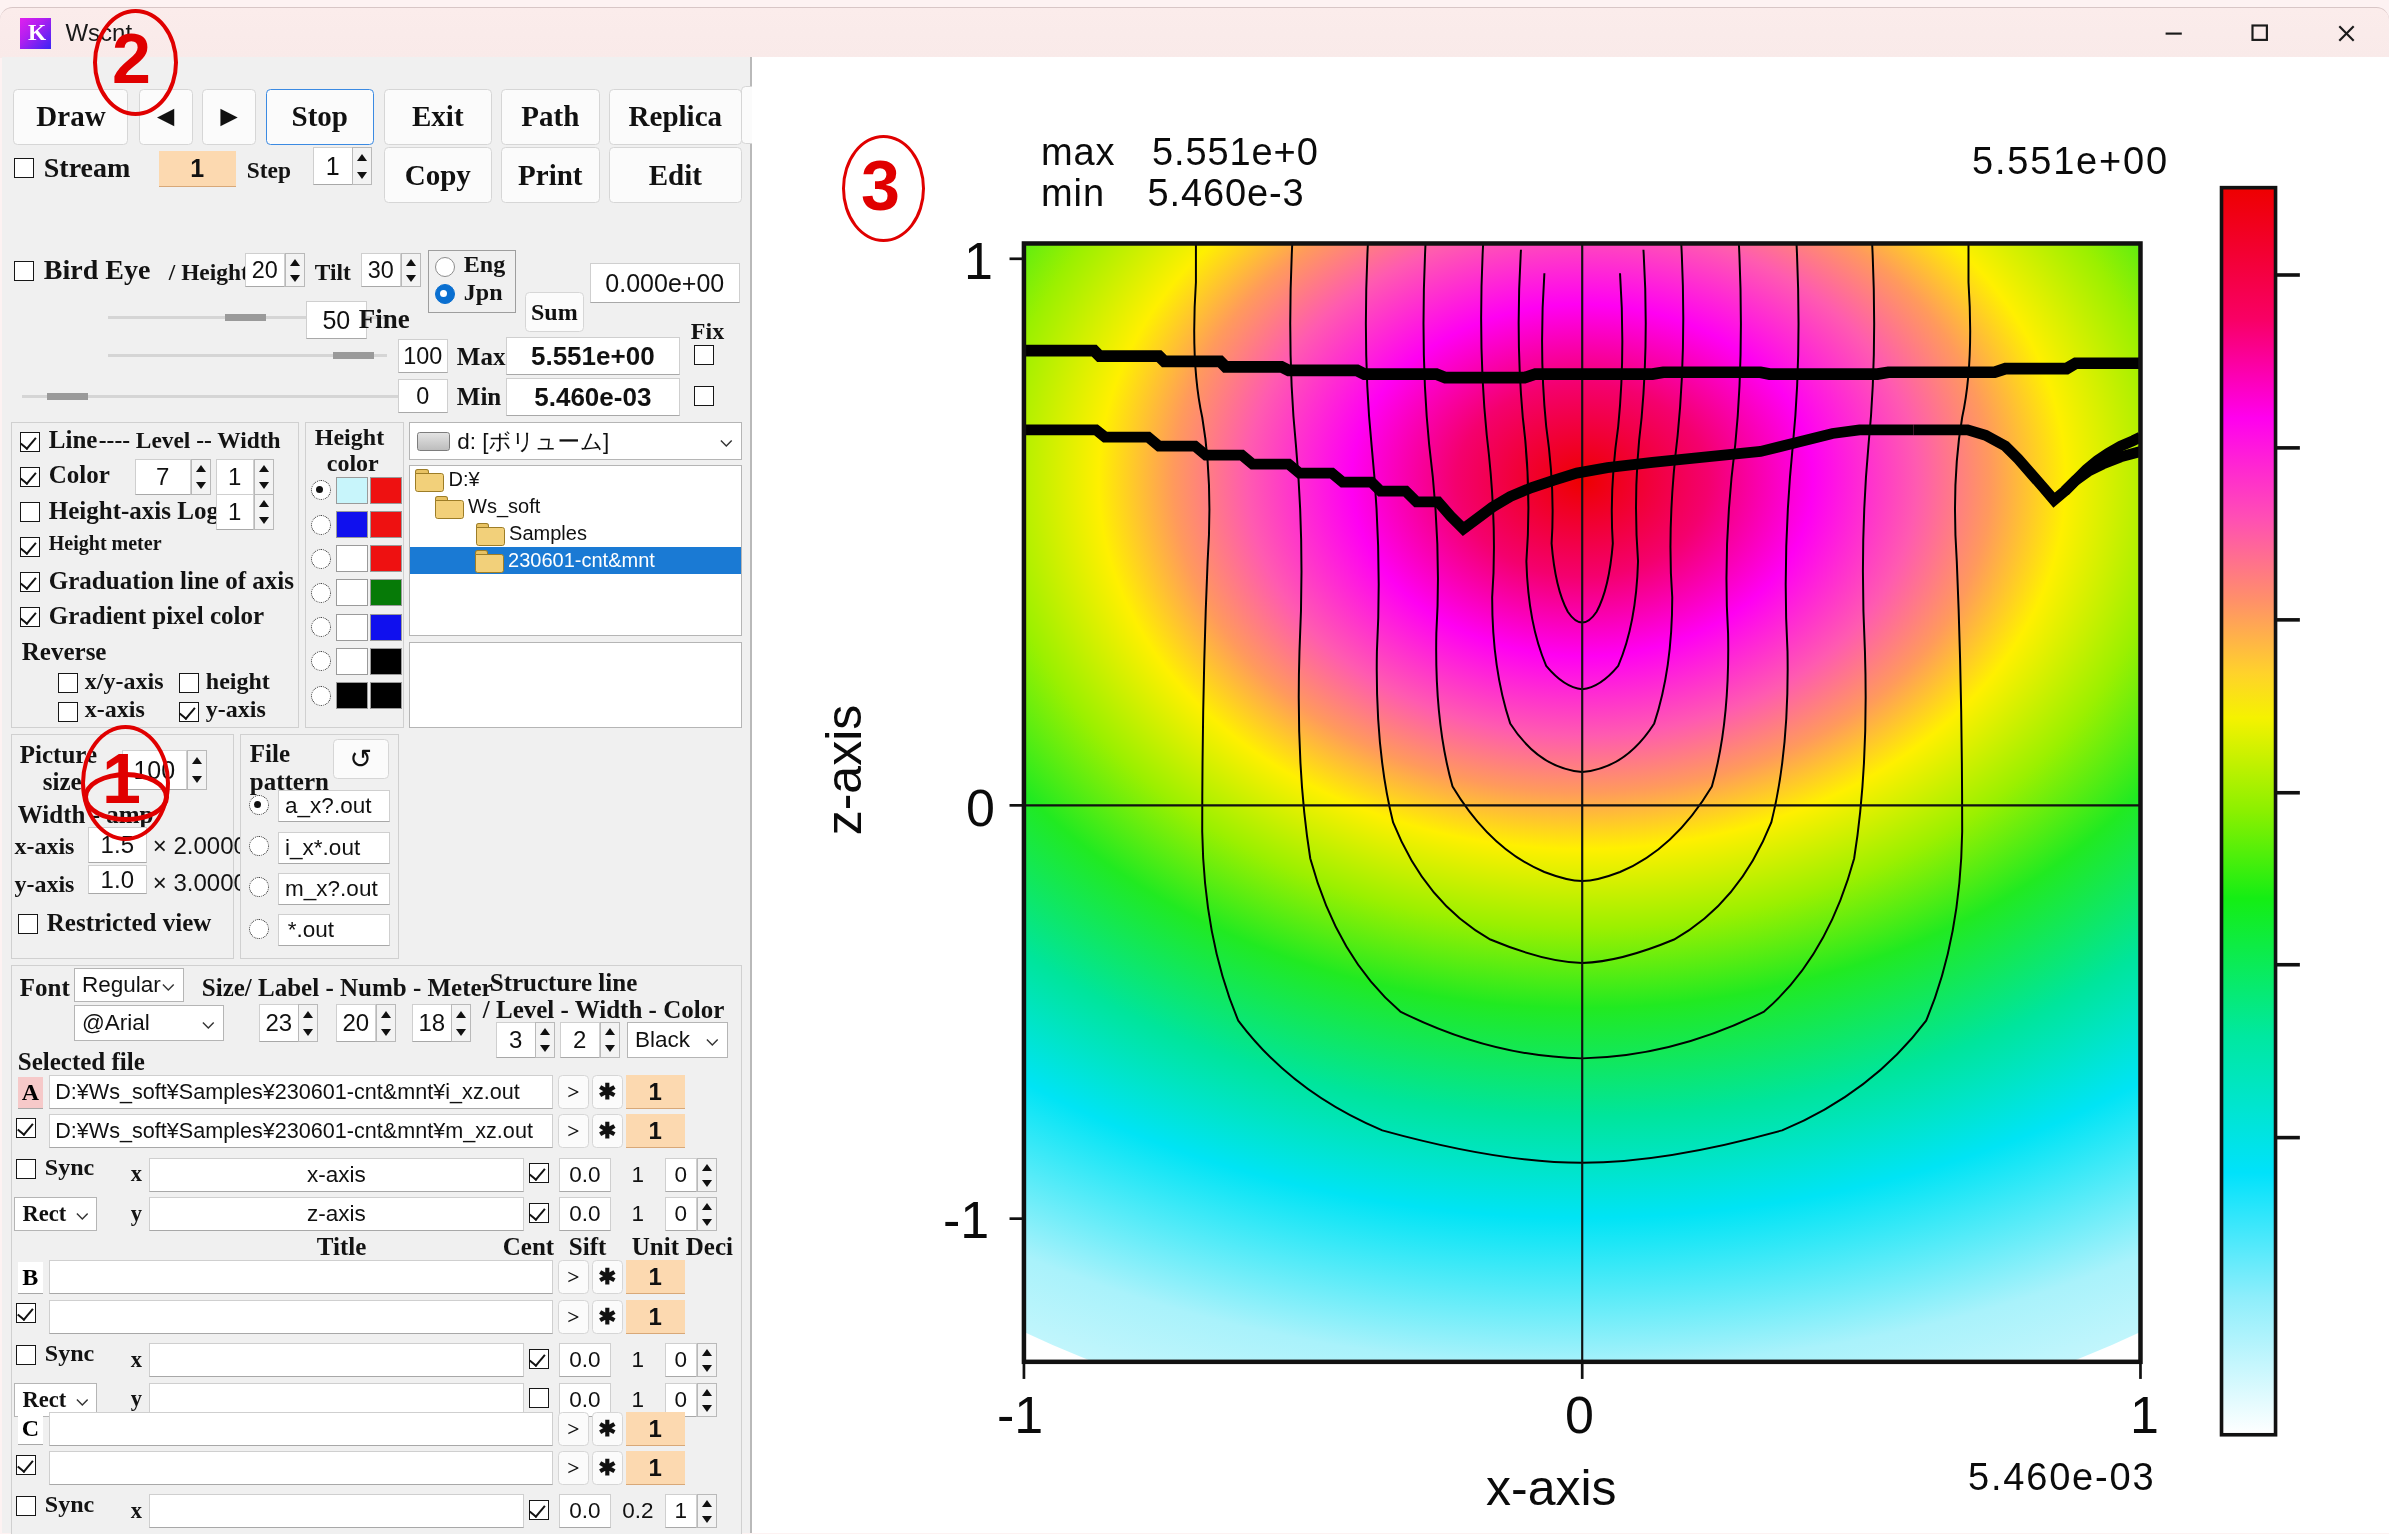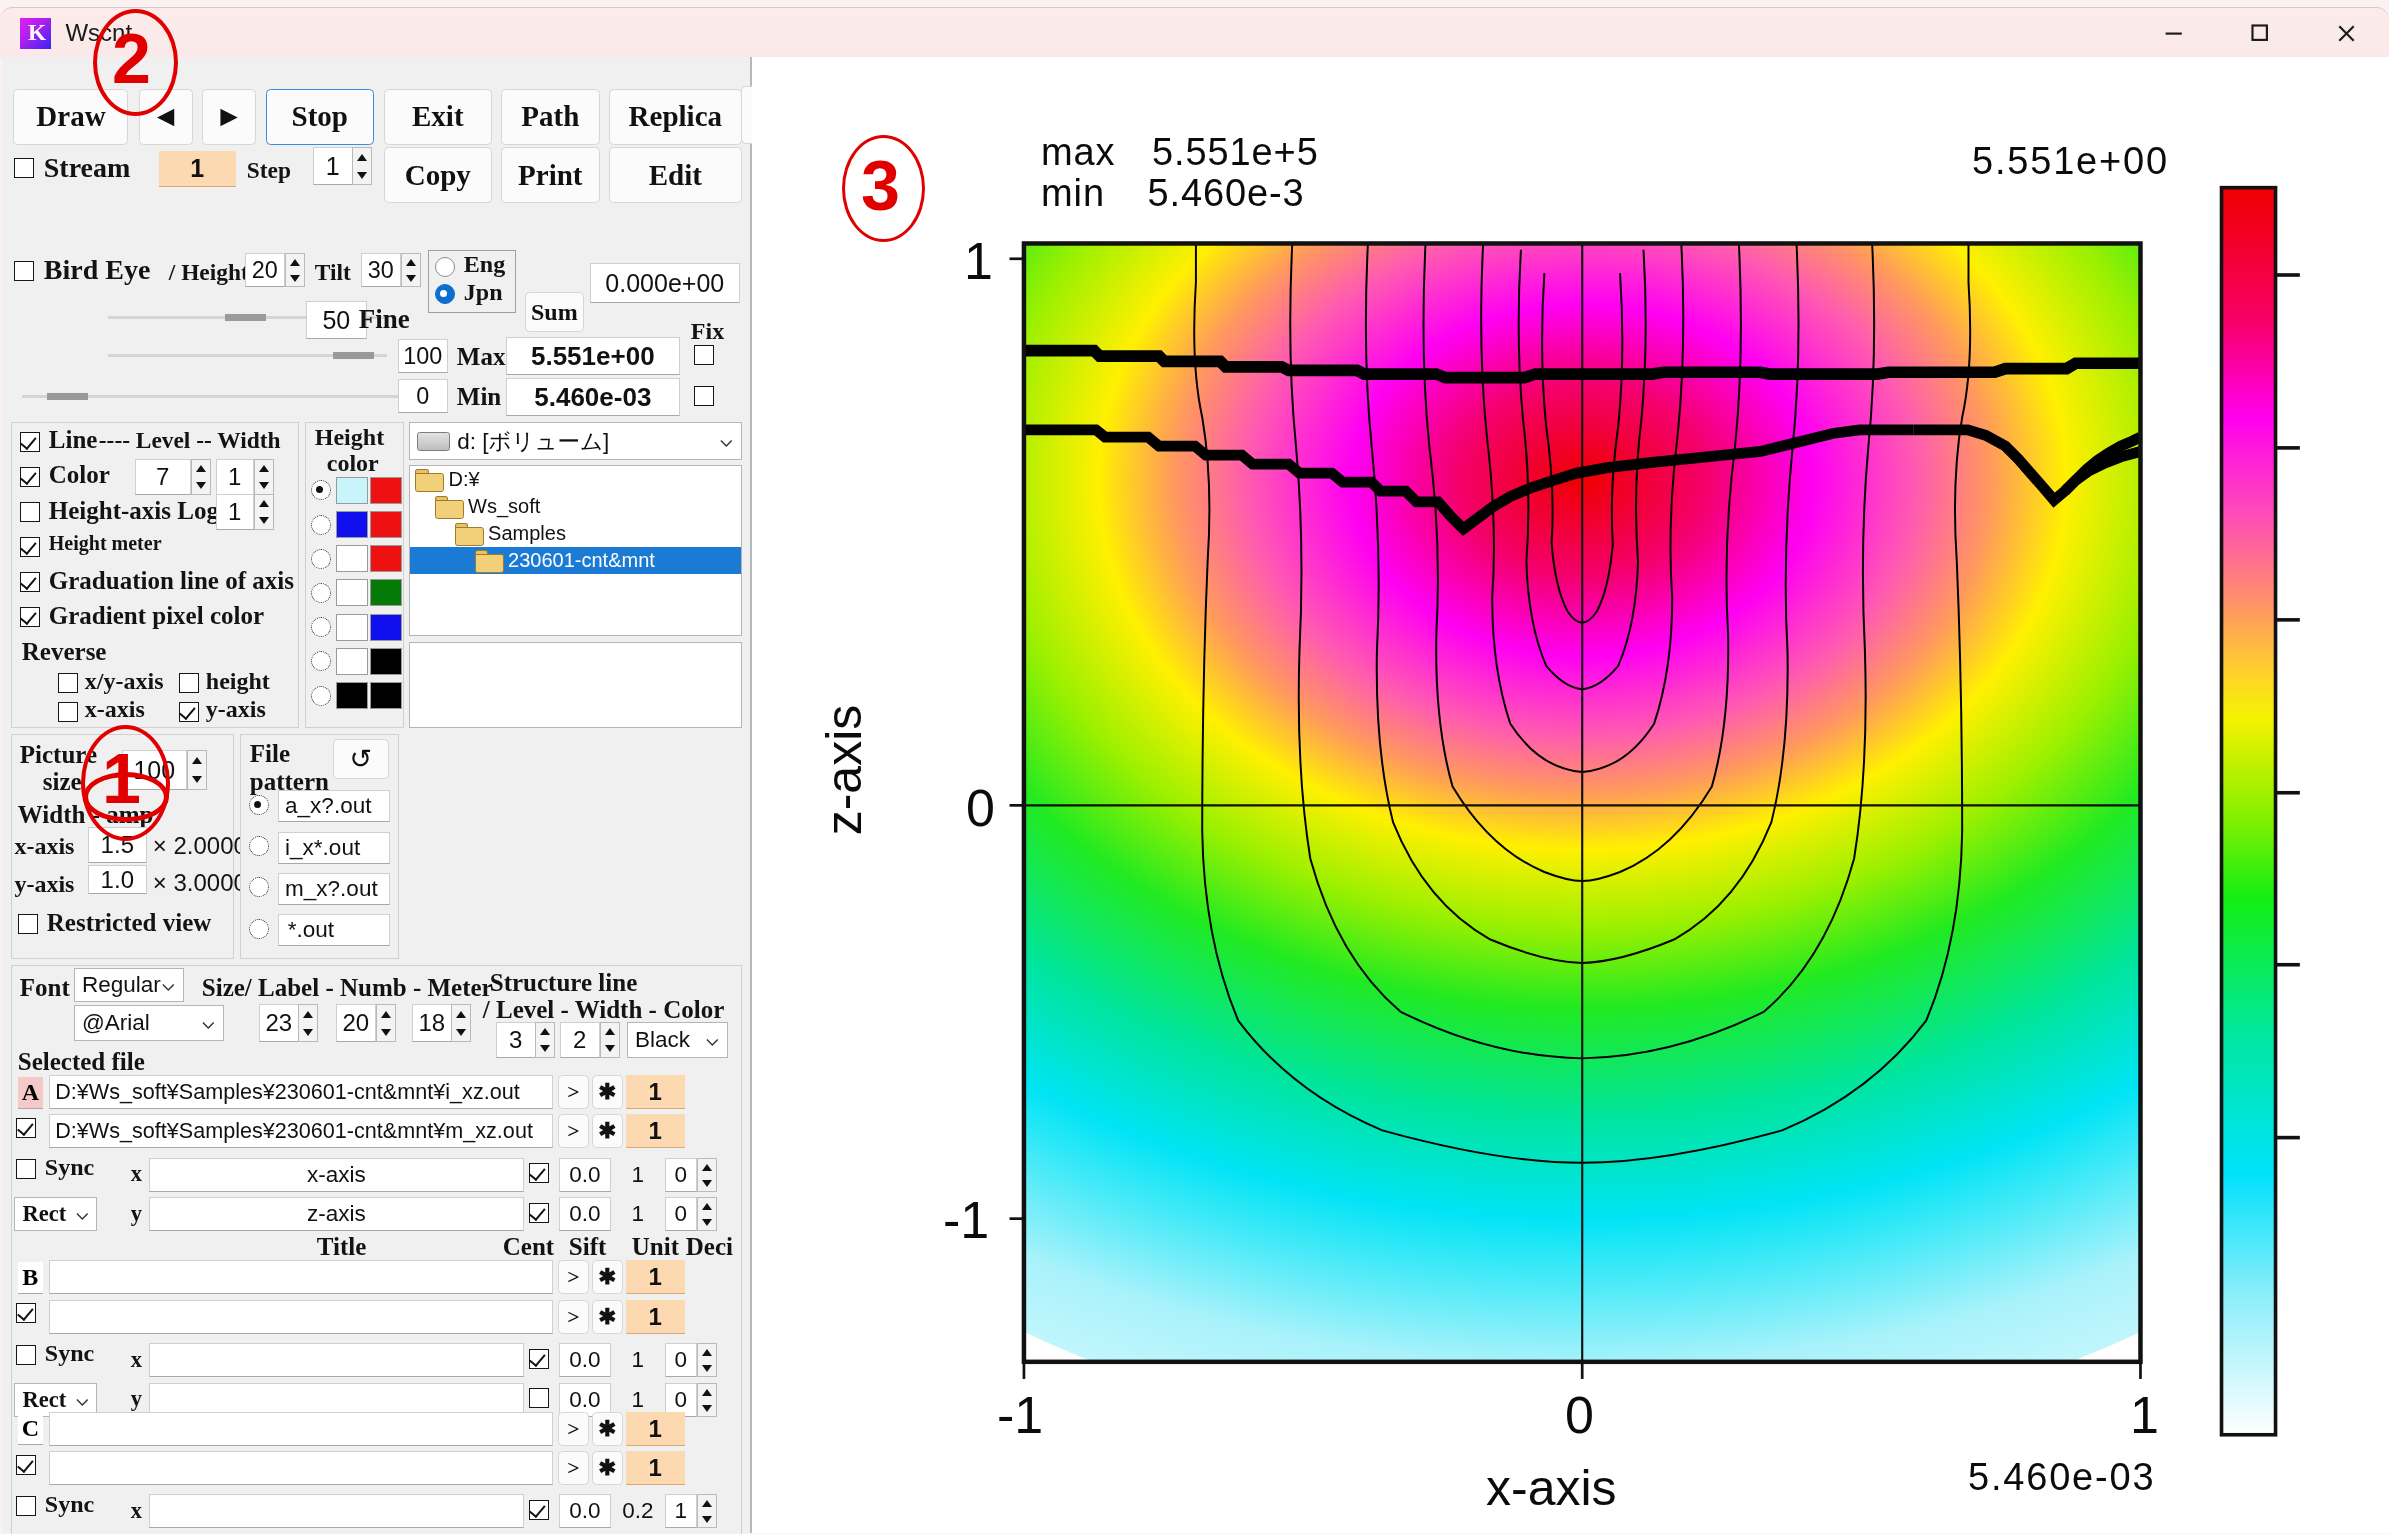--- a/index.html
+++ b/index.html
@@ -303,21 +303,21 @@
           </span>
           <span>D:¥</span>
         </div>
         <div class="trow" style="padding-left: 25px;">
           <span class="folder">
             <span class="t"></span>
             <span class="b"></span>
           </span>
           <span>Ws_soft</span>
         </div>
-        <div class="trow" style="padding-left: 45px;">
+        <div class="trow" style="padding-left: 66px;">
           <span class="folder">
             <span class="t"></span>
             <span class="b"></span>
           </span>
           <span>Samples</span>
         </div>
         <div class="trow sel" style="padding-left: 65px;">
           <span class="folder">
             <span class="t"></span>
             <span class="b"></span>
@@ -540,21 +540,21 @@
   <div class="playbtn">
     <svg width="23.4" height="27" viewBox="0 0 26 30">
         <polygon points="4,3 22,15 4,27" fill="#111"></polygon>
       </svg>
   </div>
 
   <div class="plotarea">
 
     <div class="mono" style="position:absolute;left:289px;top:74px;font-size:38px;letter-spacing:0.9px;">
       <span>max</span>
-      <span style="display:inline-block;width:25px;"></span><span>5.551e+5</span>
+      <span style="display:inline-block;width:25px;"></span><span>5.551e+0</span>
     </div>
     <div class="mono" style="position:absolute;left:289px;top:115px;font-size:38px;letter-spacing:0.9px;">
       <span>min</span>
       <span style="display:inline-block;width:31px;"></span><span>5.460e-3</span>
     </div>
 
     <div class="mono" style="position:absolute;left:1220px;top:83px;font-size:38px;letter-spacing:1.8px;">5.551e+00</div>
 
     <div class="mono" style="position:absolute;left:1216px;top:1399px;font-size:38px;letter-spacing:1.8px;">5.460e-03</div>
 

